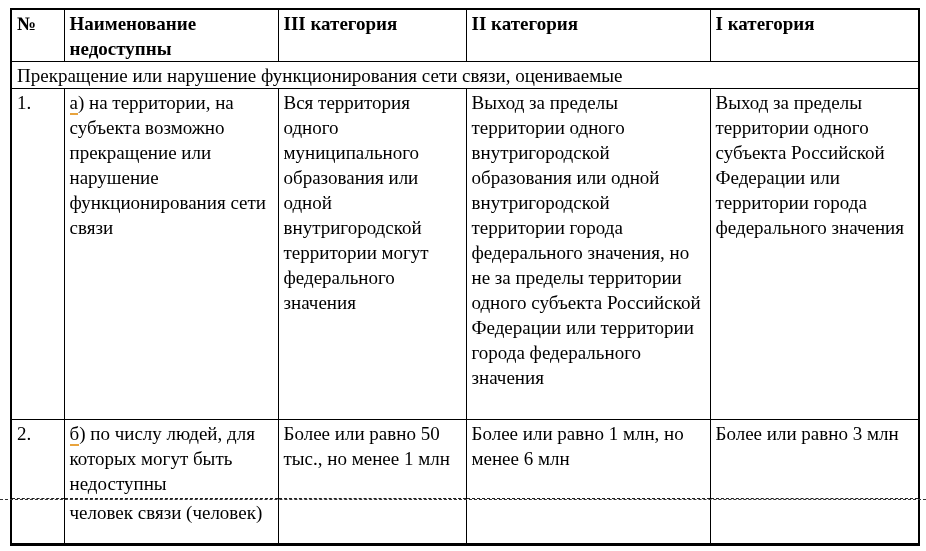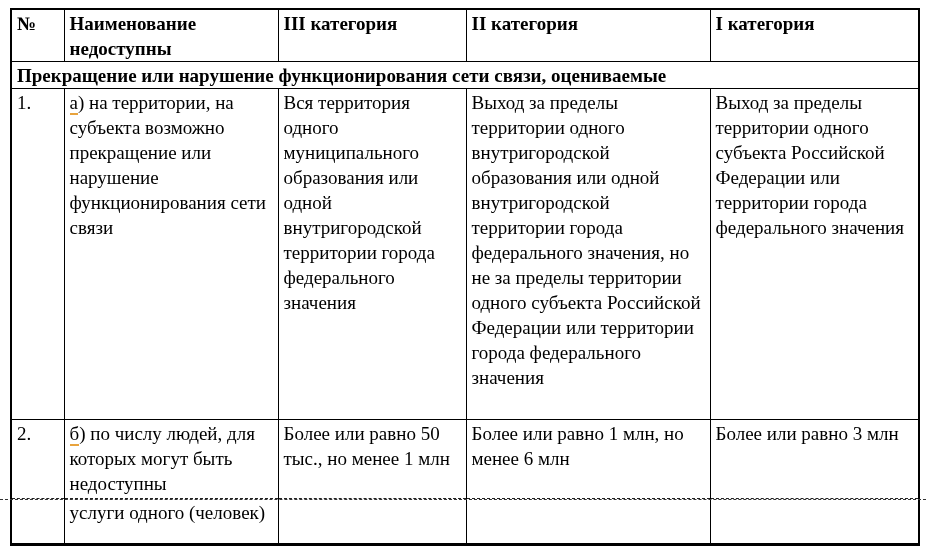--- a/index.html
+++ b/index.html
@@ -27,21 +27,21 @@
     border: 1px solid #000000;
     vertical-align: top;
     padding: 1px 5px 0 5px;
     font-size: 19px;
     line-height: 25px;
     text-align: left;
     font-weight: normal;
     overflow: hidden;
   }
   tr.header-row th { font-weight: bold; }
-  tr.section-row td { font-weight: bold; white-space: nowrap; }
+  tr.section-row td { font-weight: normal; white-space: nowrap; }
   .just { text-align: justify; }
   .num-cell { padding-top: 26px; }
   tr.header-row  { height: 52px; }
   tr.section-row { height: 27px; }
   tr.row-1       { height: 331px; }
   tr.row-2a      { height: 79px; }
   tr.row-2b      { height: 46px; }
   
   tr.row-2a td { border-bottom: 1px dashed #222222; }
   tr.row-2b td { border-top: 1px dashed #222222; }
@@ -81,36 +81,36 @@
       <th>I категория</th>
     </tr>
 
     <tr class="section-row">
       <td colspan="5">Прекращение или нарушение функционирования сети связи, оцениваемые</td>
     </tr>
 
     <tr class="row-1">
       <td class="num-cell">1.</td>
       <td class="just"><span class="spell">а</span><span>) на территории, на субъекта возможно прекращение или нарушение функционирования сети связи</span></td>
-      <td class="just">Вся территория одного муниципального образования или одной внутригородской территории города федерального значения</td>
+      <td class="just">Вся территория одного муниципального образования или одной внутригородской территории могут федерального значения</td>
       <td class="just">Выход за пределы территории одного внутригородской образования или одной внутригородской территории города федерального значения, но не за пределы территории одного субъекта Российской Федерации или территории города федерального значения</td>
       <td class="just">Выход за пределы территории одного субъекта Российской Федерации или территории города федерального значения</td>
     </tr>
 
     <tr class="row-2a">
       <td class="num-cell">2.</td>
       <td class="just"><span class="spell">б</span><span>) по числу людей, для которых могут быть недоступны</span></td>
       <td class="just">Более или равно 50 тыс., но менее 1 млн</td>
       <td class="just">Более или равно 1 млн, но менее 6 млн</td>
       <td class="just">Более или равно 3 млн</td>
     </tr>
 
     <tr class="row-2b">
       <td></td>
-      <td class="just">услуги одного (человек)</td>
+      <td class="just">человек связи (человек)</td>
       <td></td>
       <td></td>
       <td></td>
     </tr>
   </tbody>
     </table>
 
   <div class="page-break-line"></div>
 
 </div>

